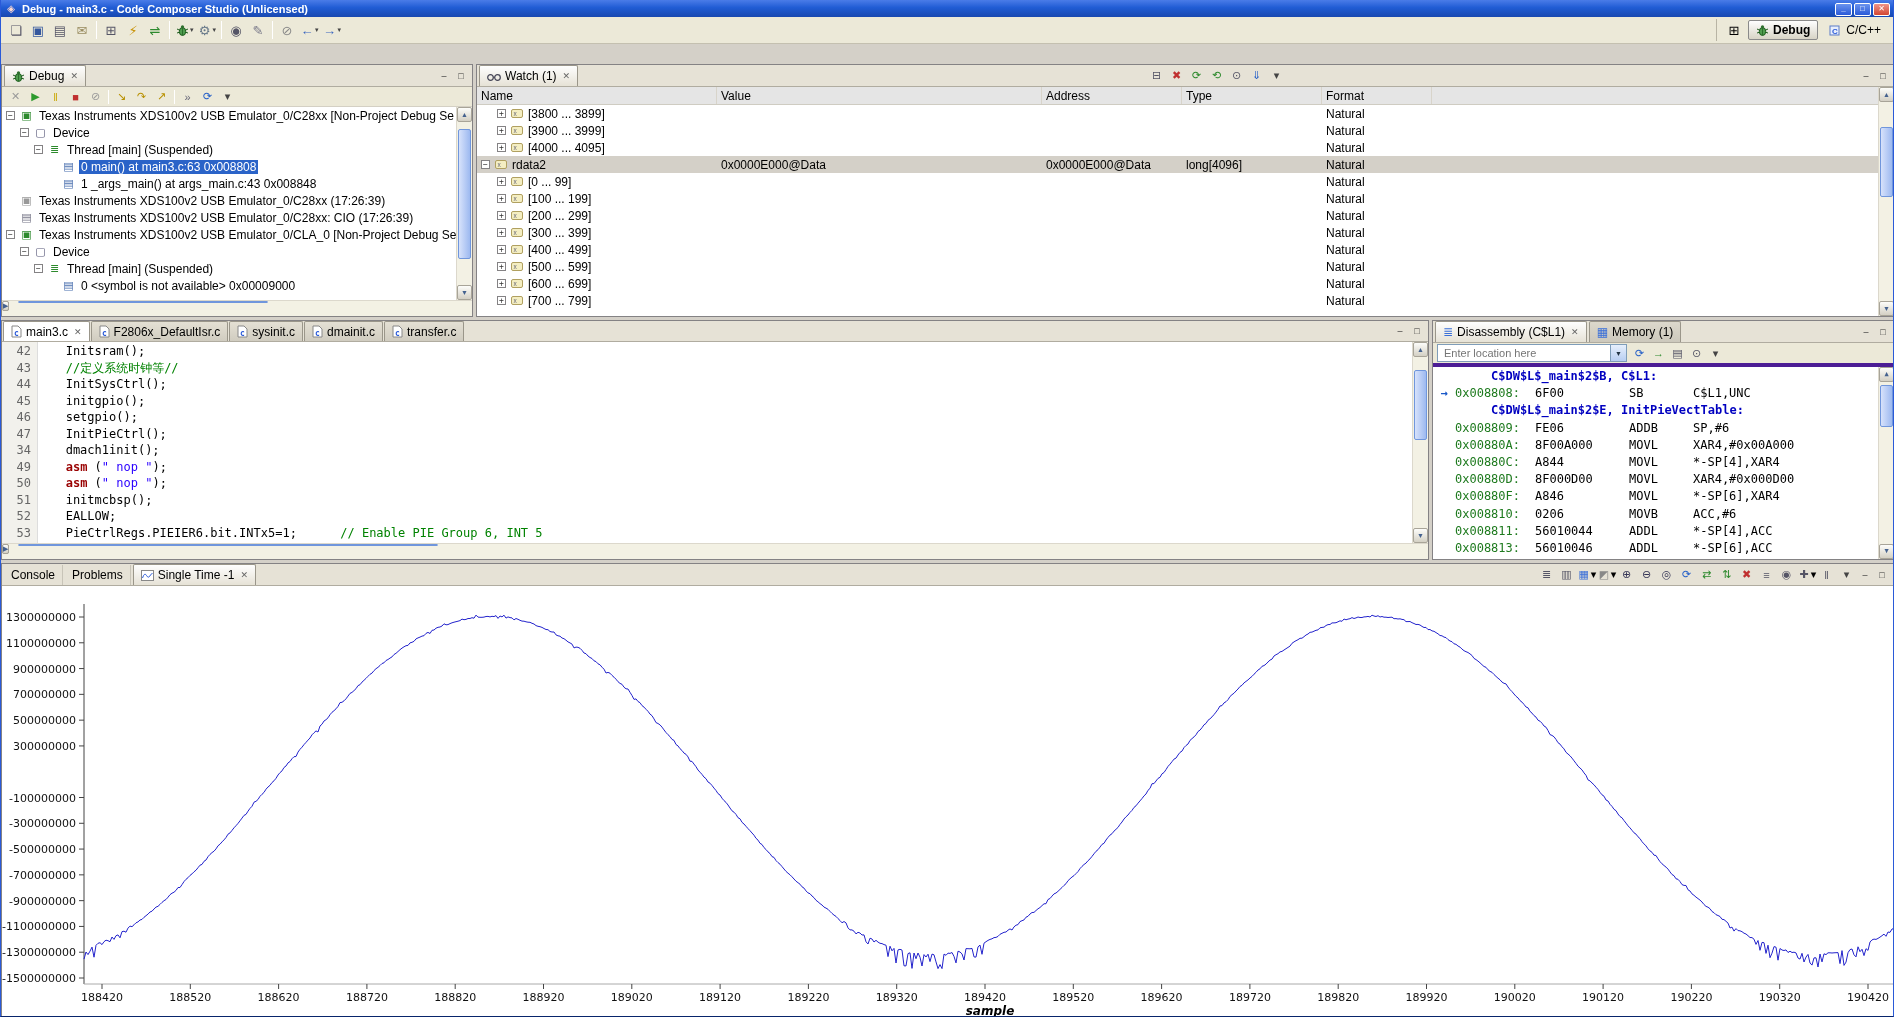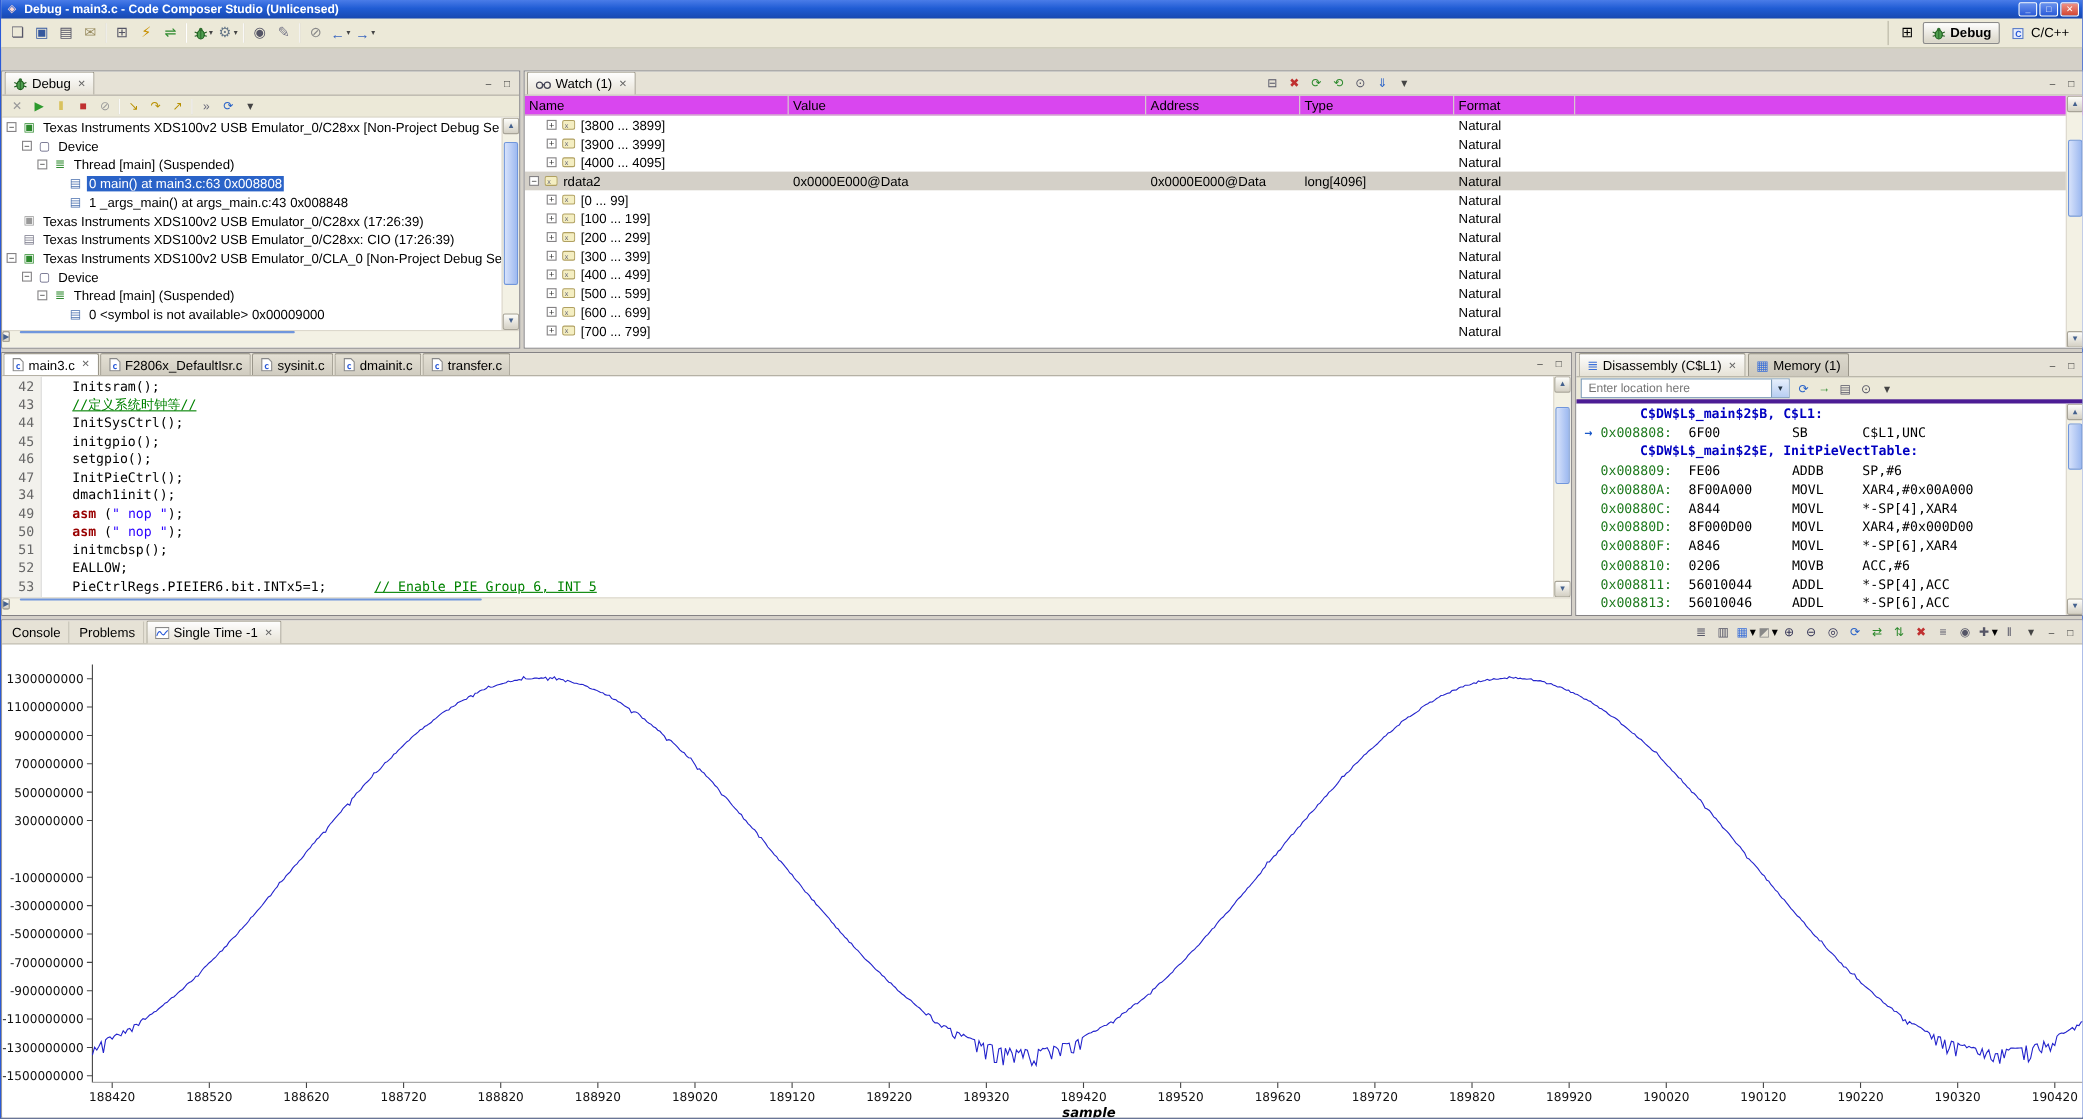--- a/index.html
+++ b/index.html
@@ -47,36 +47,36 @@
   .debug-body{flex:1;position:relative;background:#fff;overflow:hidden;}
   .tree{position:absolute;top:0;left:0;right:16px;bottom:0;overflow:hidden;}
   .tree-row{height:17px;display:flex;align-items:center;white-space:nowrap;overflow:hidden;}
   .expand-box{width:9px;height:9px;border:1px solid #848284;background:#fff;display:inline-flex;align-items:center;justify-content:center;font:8px/7px "DejaVu Sans Mono",monospace;color:#333;margin-right:4px;flex:none;}
   .expand-spacer{width:13px;flex:none;}
   .tree-icon{width:15px;margin-right:3px;font-size:11px;display:inline-flex;justify-content:center;flex:none;}
   .tree-label{padding:0 2px;}
   .tree-label.selected{background:#2a63c8;color:#fff;}
   
   .watch-table{flex:1;position:relative;background:#fff;overflow:hidden;}
-  .watch-header{display:flex;height:18px;background:#d946ef;border-bottom:1px solid #cfccc2;}
+  .watch-header{display:flex;height:18px;background:#e5e5e5;border-bottom:1px solid #cfccc2;}
   .wh-cell{border-right:1px solid #d8d4ca;padding:2px 4px;white-space:nowrap;overflow:hidden;flex:none;}
   .watch-row{display:flex;height:17px;align-items:center;}
   .watch-row.selected{background:#d4d0c8;}
   .wr-cell{padding:0 4px;overflow:hidden;white-space:nowrap;flex:none;display:flex;align-items:center;}
   .watch-icon{margin-right:4px;display:inline-flex;flex:none;}
   
   .editor-area{width:1428px;background:#fff;border:1px solid #848284;display:flex;flex-direction:column;overflow:hidden;}
   .editor-tabs{height:21px;background:#e6e2d6;border-bottom:1px solid #b0aca0;display:flex;align-items:flex-end;flex:none;}
   .ed-tab{height:20px;display:inline-flex;align-items:center;gap:4px;padding:0 7px;border:1px solid #9a968a;border-bottom:none;background:linear-gradient(#e4e0d4,#d0ccc0);margin-left:1px;border-radius:2px 2px 0 0;white-space:nowrap;}
   .ed-tab.active{background:#fff;}
   .editor-body{flex:1;display:flex;position:relative;overflow:hidden;}
   .gutter{width:36px;background:#f2f1ec;border-right:1px solid #ddd;color:#666;font:12px/16.5px "DejaVu Sans Mono",monospace;text-align:right;padding:1px 6px 0 0;flex:none;}
   .code{flex:1;font:12px/16.5px "DejaVu Sans Mono",monospace;padding:1px 0 0 6px;white-space:pre;overflow:hidden;}
   .code-line{height:16.5px;}
-  .tok-comment{color: #008200; text-decoration: underline;}
+  .tok-comment{color: #008200;}
   .tok-keyword{color:#990000;font-weight:bold;}
   .tok-string{color:#2a00ff;}
   
   .disasm-panel{flex:1;}
   .disasm-toolbar{height:24px;background:#ece9d8;border-bottom:4px solid #4c1d95;display:flex;align-items:center;padding:0 4px;gap:3px;flex:none;}
   .combo{width:190px;height:18px;background:#fff;border:1px solid #7f9db9;font-size:11px;color:#777;padding:0 18px 0 4px;position:relative;display:flex;align-items:center;}
   .combo input{border:none;outline:none;width:100%;font-size:11px;color:#555;font-family:"Liberation Sans",sans-serif;background:transparent;}
   .combo-btn{position:absolute;right:0;top:0;bottom:0;width:16px;background:linear-gradient(#e6effc,#b8cef2);border-left:1px solid #7f9db9;display:flex;align-items:center;justify-content:center;font-size:7px;color:#234;}
   .disasm-body{flex:1;font:12px/17.2px "DejaVu Sans Mono",monospace;position:relative;overflow:hidden;background:#fff;padding-top:1px;}
   .da-row{display:flex;white-space:pre;height:17.2px;}

